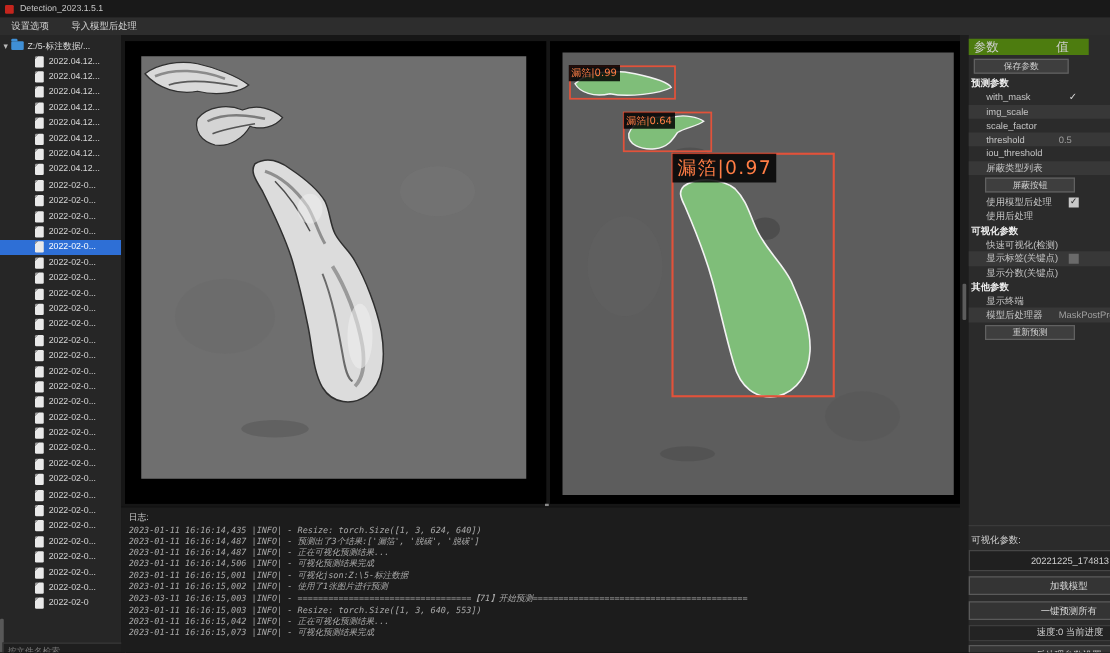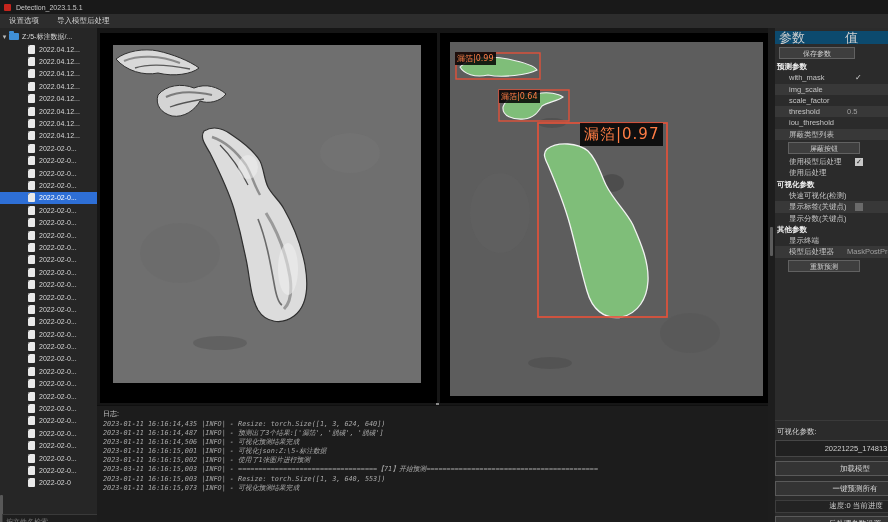--- a/index.html
+++ b/index.html
@@ -35,35 +35,35 @@
   
   .viewer-area{position:absolute;left:97px;top:28px;width:673px;height:377px;background:#161616;}
   .panel{position:absolute;top:5px;height:370px;background:#000;}
   .panel-left{left:3px;width:337px;}
   .panel-right{left:343px;width:328px;}
   .panel svg{display:block;}
   .det-label{position:absolute;background:rgba(0,0,0,.84);color:#ff7d45;white-space:nowrap;
              font-family:"DejaVu Sans",sans-serif;}
   .det-label-1{left:15px;top:19px;font-size:8px;padding:1px 2px;}
   .det-label-2{left:59px;top:57px;font-size:8px;padding:1px 2px;}
-  .det-label-3{left:98px;top:90px;font-size:15px;padding:2px 4px;letter-spacing:1px;margin-left:42px;}
+  .det-label-3{left:98px;top:90px;font-size:15px;padding:2px 4px;letter-spacing:1px;}
   .log-scroll-thumb{position:absolute;left:336px;top:370px;width:3px;height:10px;background:#8a8a8a;}
   
   .log-panel{position:absolute;left:97px;top:405px;width:673px;height:117px;background:#1c1c1c;
              border-top:1px solid #101010;}
   .log-title{position:absolute;left:6px;top:3px;font-size:7px;color:#c9c9c9;}
   .log-lines{position:absolute;left:6px;top:14px;width:660px;}
   .log-line{font-family:"DejaVu Sans Mono","Liberation Mono",monospace;font-size:6.8px;
             line-height:9.1px;color:#a9a9a9;white-space:nowrap;overflow:hidden;font-style:italic;}
   
   .splitter{position:absolute;left:768px;top:28px;width:7px;height:494px;background:#1d1d1d;}
   .splitter-thumb{position:absolute;left:2px;top:199px;width:3px;height:29px;background:#5c5c5c;border-radius:1px;}
   .params-panel{position:absolute;left:775px;top:28px;width:113px;height:494px;background:#2b2b2b;}
-  .params-header{position:absolute;left:0;top:3px;width:113px;height:13px;background:#0c4a6e;
-                 display:flex;font-size:13px;color:#cfcfcf;align-items:center;}
+  .params-header{position:absolute;left:0;top:3px;width:96px;height:13px;background:#4d7c0f;
+                 display:flex;font-size:10px;color:#cfcfcf;align-items:center;}
   .ph-param{padding-left:4px;width:66px;}
   .params-list{position:absolute;left:0;top:17px;width:120px;}
   .save-btn,.inline-btn{display:block;width:76px;height:12px;margin:2px 0 2px 4px;background:#3e3e3e;
               border:1px solid #616161;color:#d0d0d0;font-size:7px;text-align:center;line-height:11px;}
   .inline-btn{width:72px;margin-left:13px;}
   .param-section{font-size:7.5px;font-weight:bold;color:#efefef;height:11.3px;line-height:11.3px;padding-left:2px;}
   .param-row{position:relative;height:11.3px;line-height:11.3px;font-size:7.5px;color:#c4c4c4;
              padding-left:14px;white-space:nowrap;}
   .param-row.alt{background:#383838;}
   .param-value{position:absolute;left:72px;top:0;color:#9f9f9f;}
@@ -317,25 +317,27 @@
       <div class="det-label det-label-2">漏箔|0.64</div>
       <div class="det-label det-label-3">漏箔|0.97</div>
     </div>
   </div>
 
   <div class="log-panel">
     <div class="log-title">日志:</div>
     <div class="log-lines" id="log-lines">
         <div class="log-line">2023-01-11 16:16:14,435 |INFO| - Resize: torch.Size([1, 3, 624, 640])</div>
         <div class="log-line">2023-01-11 16:16:14,487 |INFO| - 预测出了3个结果:['漏箔', '脱碳', '脱碳']</div>
+        <div class="log-line">2023-01-11 16:16:14,487 |INFO| - 正在可视化预测结果...</div>
         <div class="log-line">2023-01-11 16:16:14,506 |INFO| - 可视化预测结果完成</div>
         <div class="log-line">2023-01-11 16:16:15,001 |INFO| - 可视化json:Z:\5-标注数据</div>
         <div class="log-line">2023-01-11 16:16:15,002 |INFO| - 使用了1张图片进行预测</div>
         <div class="log-line">2023-03-11 16:16:15,003 |INFO| - ==================================【71】开始预测==========================================</div>
         <div class="log-line">2023-01-11 16:16:15,003 |INFO| - Resize: torch.Size([1, 3, 640, 553])</div>
+        <div class="log-line">2023-01-11 16:16:15,042 |INFO| - 正在可视化预测结果...</div>
         <div class="log-line">2023-01-11 16:16:15,073 |INFO| - 可视化预测结果完成</div>
       </div>
   </div>
 
   <div class="splitter">
     <div class="splitter-thumb"></div>
   </div>
 
   <div class="params-panel">
     <div class="params-header">

